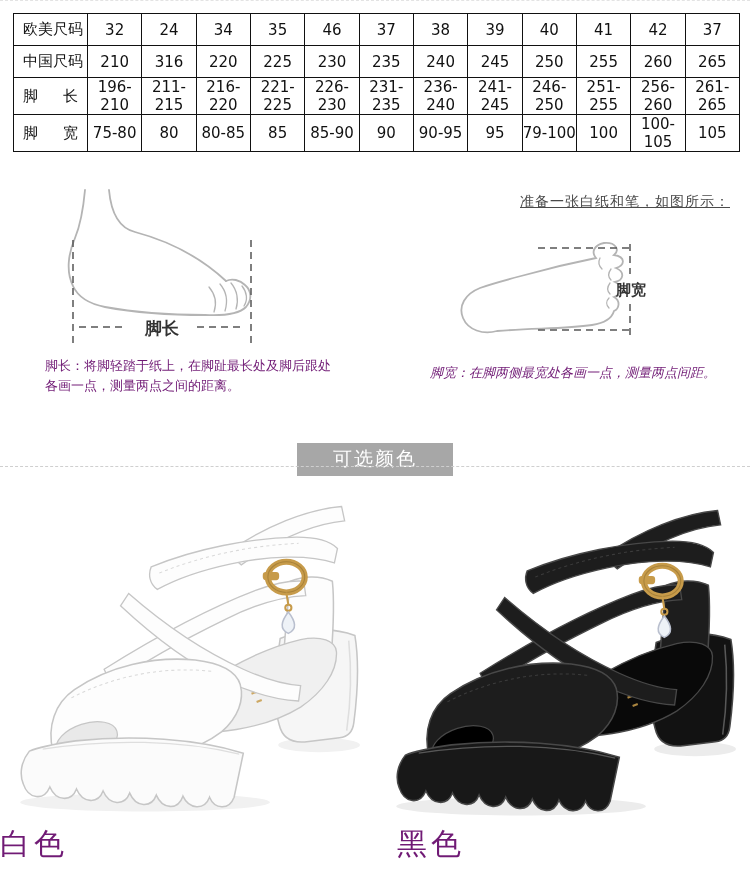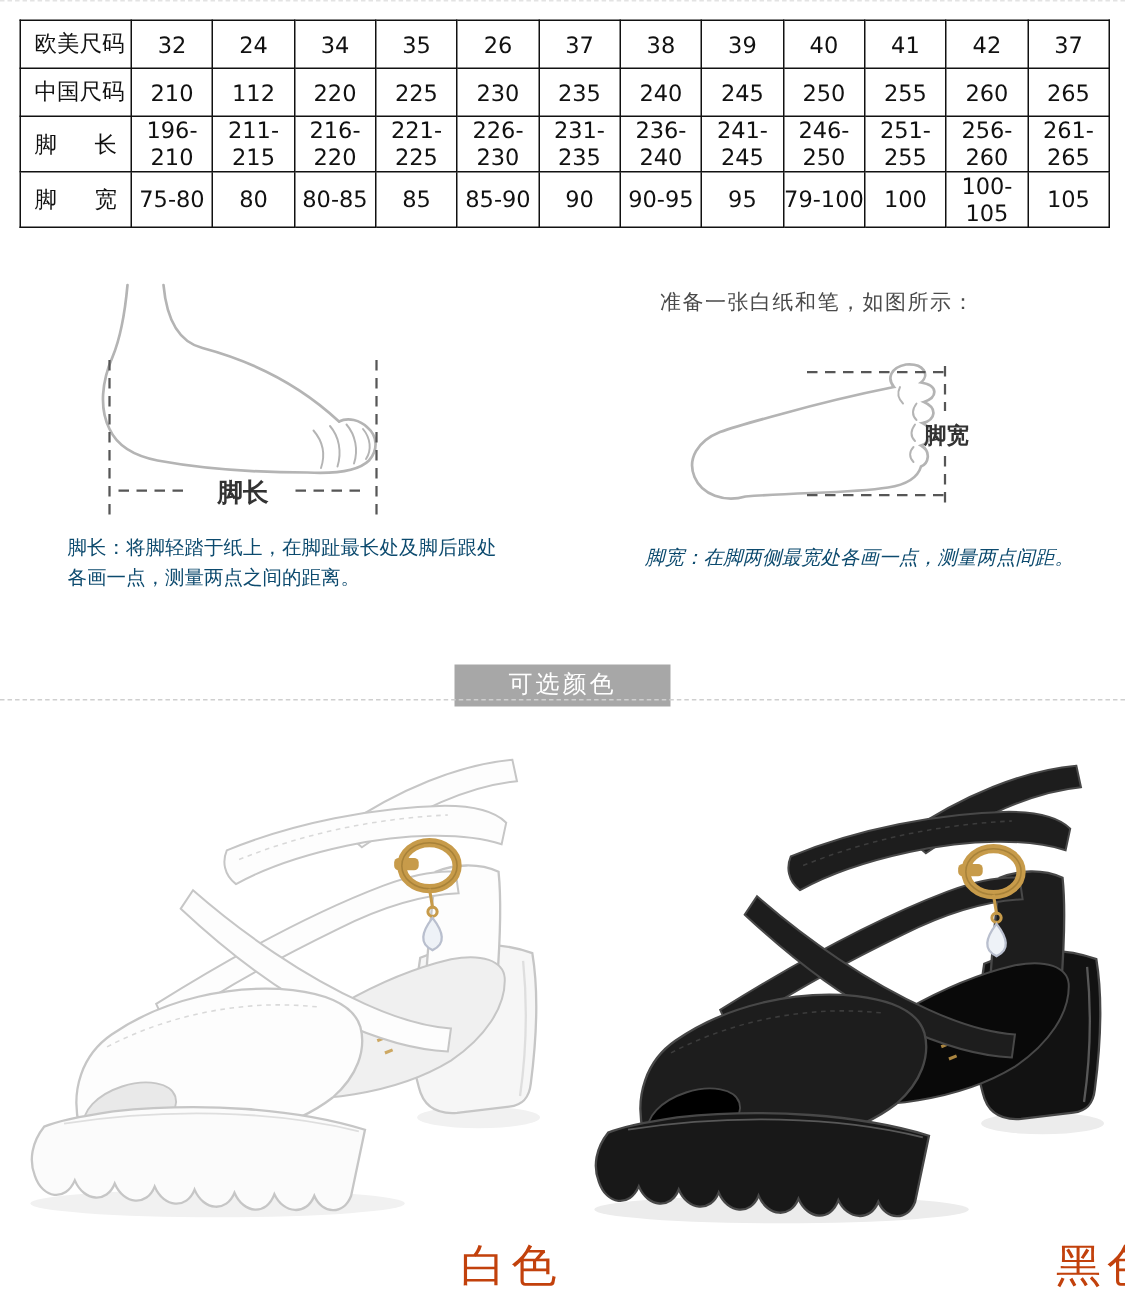--- a/index.html
+++ b/index.html
@@ -11,49 +11,49 @@
   table.size-table{position:absolute;left:13px;top:13px;width:727px;border-collapse:collapse;
         table-layout:fixed;}
   table.size-table td{border:1px solid #111;text-align:center;vertical-align:middle;
         height:31px;font-size:15px;color:#111;padding:0;overflow:hidden;}
   table.size-table td.label-cell{font-size:15px;}
   td.label-cell .label-flex{display:flex;justify-content:space-between;padding:0 9px;}
   td.label-cell .label-flex span{display:inline-block;}
 
   
   .guide-left-svg{position:absolute;left:45px;top:188px;}
-  .guide-right-header{position:absolute;left:440px;top:193px;width:290px;text-align:left;
-        font-size:14px;color:#4a4a4a;letter-spacing:1px;}
+  .guide-right-header{position:absolute;left:440px;top:193px;width:290px;text-align:right;
+        font-size:14px;color:#4a4a4a;letter-spacing:1px;text-decoration:underline;}
   .guide-right-svg{position:absolute;left:450px;top:234px;}
-  .instruction{position:absolute;font-size:13px;color:#0c4a6e;line-height:1.55;}
+  .instruction{position:absolute;font-size:13px;color:#701a75;line-height:1.55;}
   .instr-length{left:45px;top:356px;width:292px;}
   .instr-width{left:430px;top:363px;width:312px;font-style:italic;}
   .dash{stroke:#565656;stroke-width:1.5;stroke-dasharray:7 5;fill:none;}
   .foot-line{fill:none;stroke:#b4b4b4;stroke-width:1.8;stroke-linecap:round;}
   .foot-line-thin{fill:none;stroke:#b4b4b4;stroke-width:1.3;stroke-linecap:round;}
   .diagram-label{font-family:"DejaVu Sans","Liberation Sans",sans-serif;font-size:17px;
         font-weight:bold;fill:#333;}
 
   
   .banner{position:absolute;top:443px;left:50%;transform:translateX(-50%);
-        background:#a7a7a7;color:#fff;font-size:16px;letter-spacing:2px;
+        background:#a7a7a7;color:#fff;font-size:19px;letter-spacing:2px;
         padding:3px 36px 4px 36px;white-space:nowrap;}
   .divider{position:absolute;top:466px;left:0;right:0;border-top:1px dashed #cfcfcf;}
 
   
   .shoe{position:absolute;width:348px;height:330px;}
   .shoe svg{width:100%;height:100%;display:block;}
   .shoe-white{left:12px;top:494px;
       --upper:#fdfdfd;--sole:#fbfbfb;--sole2:#f6f6f6;--insole:#f0f0f0;--hole:#e9e9e9;
       --line:#c6c6c6;--hi:#dedede;--stitch:#d9d9d9;--shadow:#f1f1f1;--gold:#c79b4a;}
   .shoe-black{left:388px;top:498px;
       --upper:#1d1d1d;--sole:#181818;--sole2:#121212;--insole:#090909;--hole:#000000;
       --line:#484848;--hi:#585858;--stitch:#3c3c3c;--shadow:#ececec;--gold:#c79b4a;}
-  .color-label{position:absolute;top:824px;width:375px;text-align:right;
-        font-size:30px;letter-spacing:4px;color:#c2410c;}
+  .color-label{position:absolute;top:824px;width:375px;text-align:left;
+        font-size:30px;letter-spacing:4px;color:#701a75;}
   .label-white{left:0;}
   .label-black{left:397px;font-family:Liberation Serif, serif;}
 </style>
 </head>
 <body>
 
 <div class="page">
   <div class="top-line"></div>
 
   <table class="size-table">
@@ -64,40 +64,40 @@
               <span>欧</span>
               <span>美</span>
               <span>尺</span>
               <span>码</span>
             </div>
           </td>
           <td>32</td>
           <td>24</td>
           <td>34</td>
           <td>35</td>
-          <td>26</td>
+          <td>46</td>
           <td>37</td>
           <td>38</td>
           <td>39</td>
           <td>40</td>
           <td>41</td>
           <td>42</td>
           <td>37</td>
         </tr>
         <tr>
           <td class="label-cell" style="width: 73px;">
             <div class="label-flex">
               <span>中</span>
               <span>国</span>
               <span>尺</span>
               <span>码</span>
             </div>
           </td>
           <td>210</td>
-          <td>112</td>
+          <td>316</td>
           <td>220</td>
           <td>225</td>
           <td>230</td>
           <td>235</td>
           <td>240</td>
           <td>245</td>
           <td>250</td>
           <td>255</td>
           <td>260</td>
           <td>265</td>

